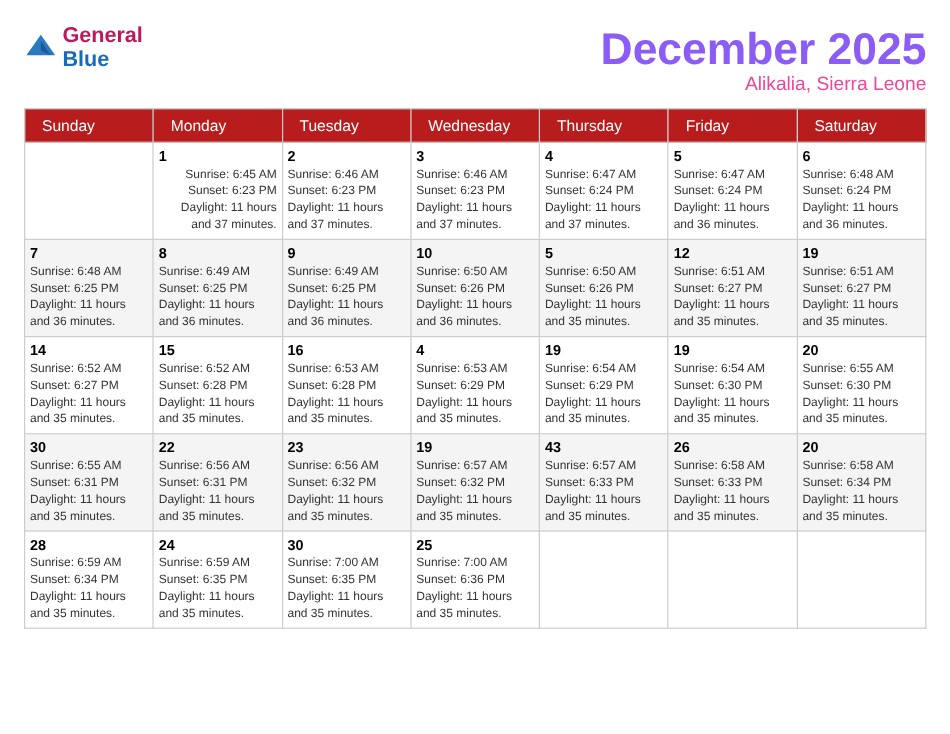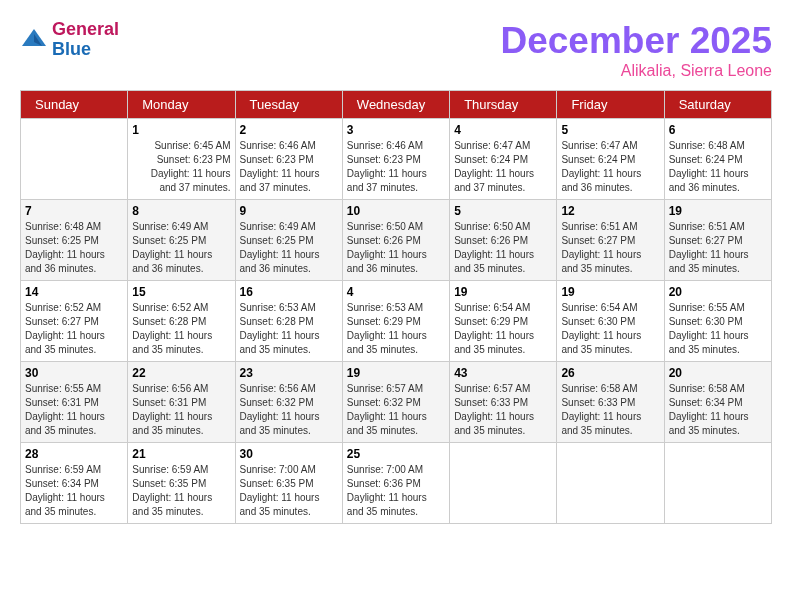--- a/index.html
+++ b/index.html
@@ -302,21 +302,21 @@
         </td>
       </tr>
       <tr>
         <td>
           <div class="day-number">28</div>
           <div class="day-info" style="white-space: pre-line;">Sunrise: 6:59 AM
 Sunset: 6:34 PM
 Daylight: 11 hours and 35 minutes.</div>
         </td>
         <td>
-          <div class="day-number">21</div>
+          <div class="day-number">24</div>
           <div class="day-info" style="white-space: pre-line;">Sunrise: 6:59 AM
 Sunset: 6:35 PM
 Daylight: 11 hours and 35 minutes.</div>
         </td>
         <td>
           <div class="day-number">30</div>
           <div class="day-info" style="white-space: pre-line;">Sunrise: 7:00 AM
 Sunset: 6:35 PM
 Daylight: 11 hours and 35 minutes.</div>
         </td>

